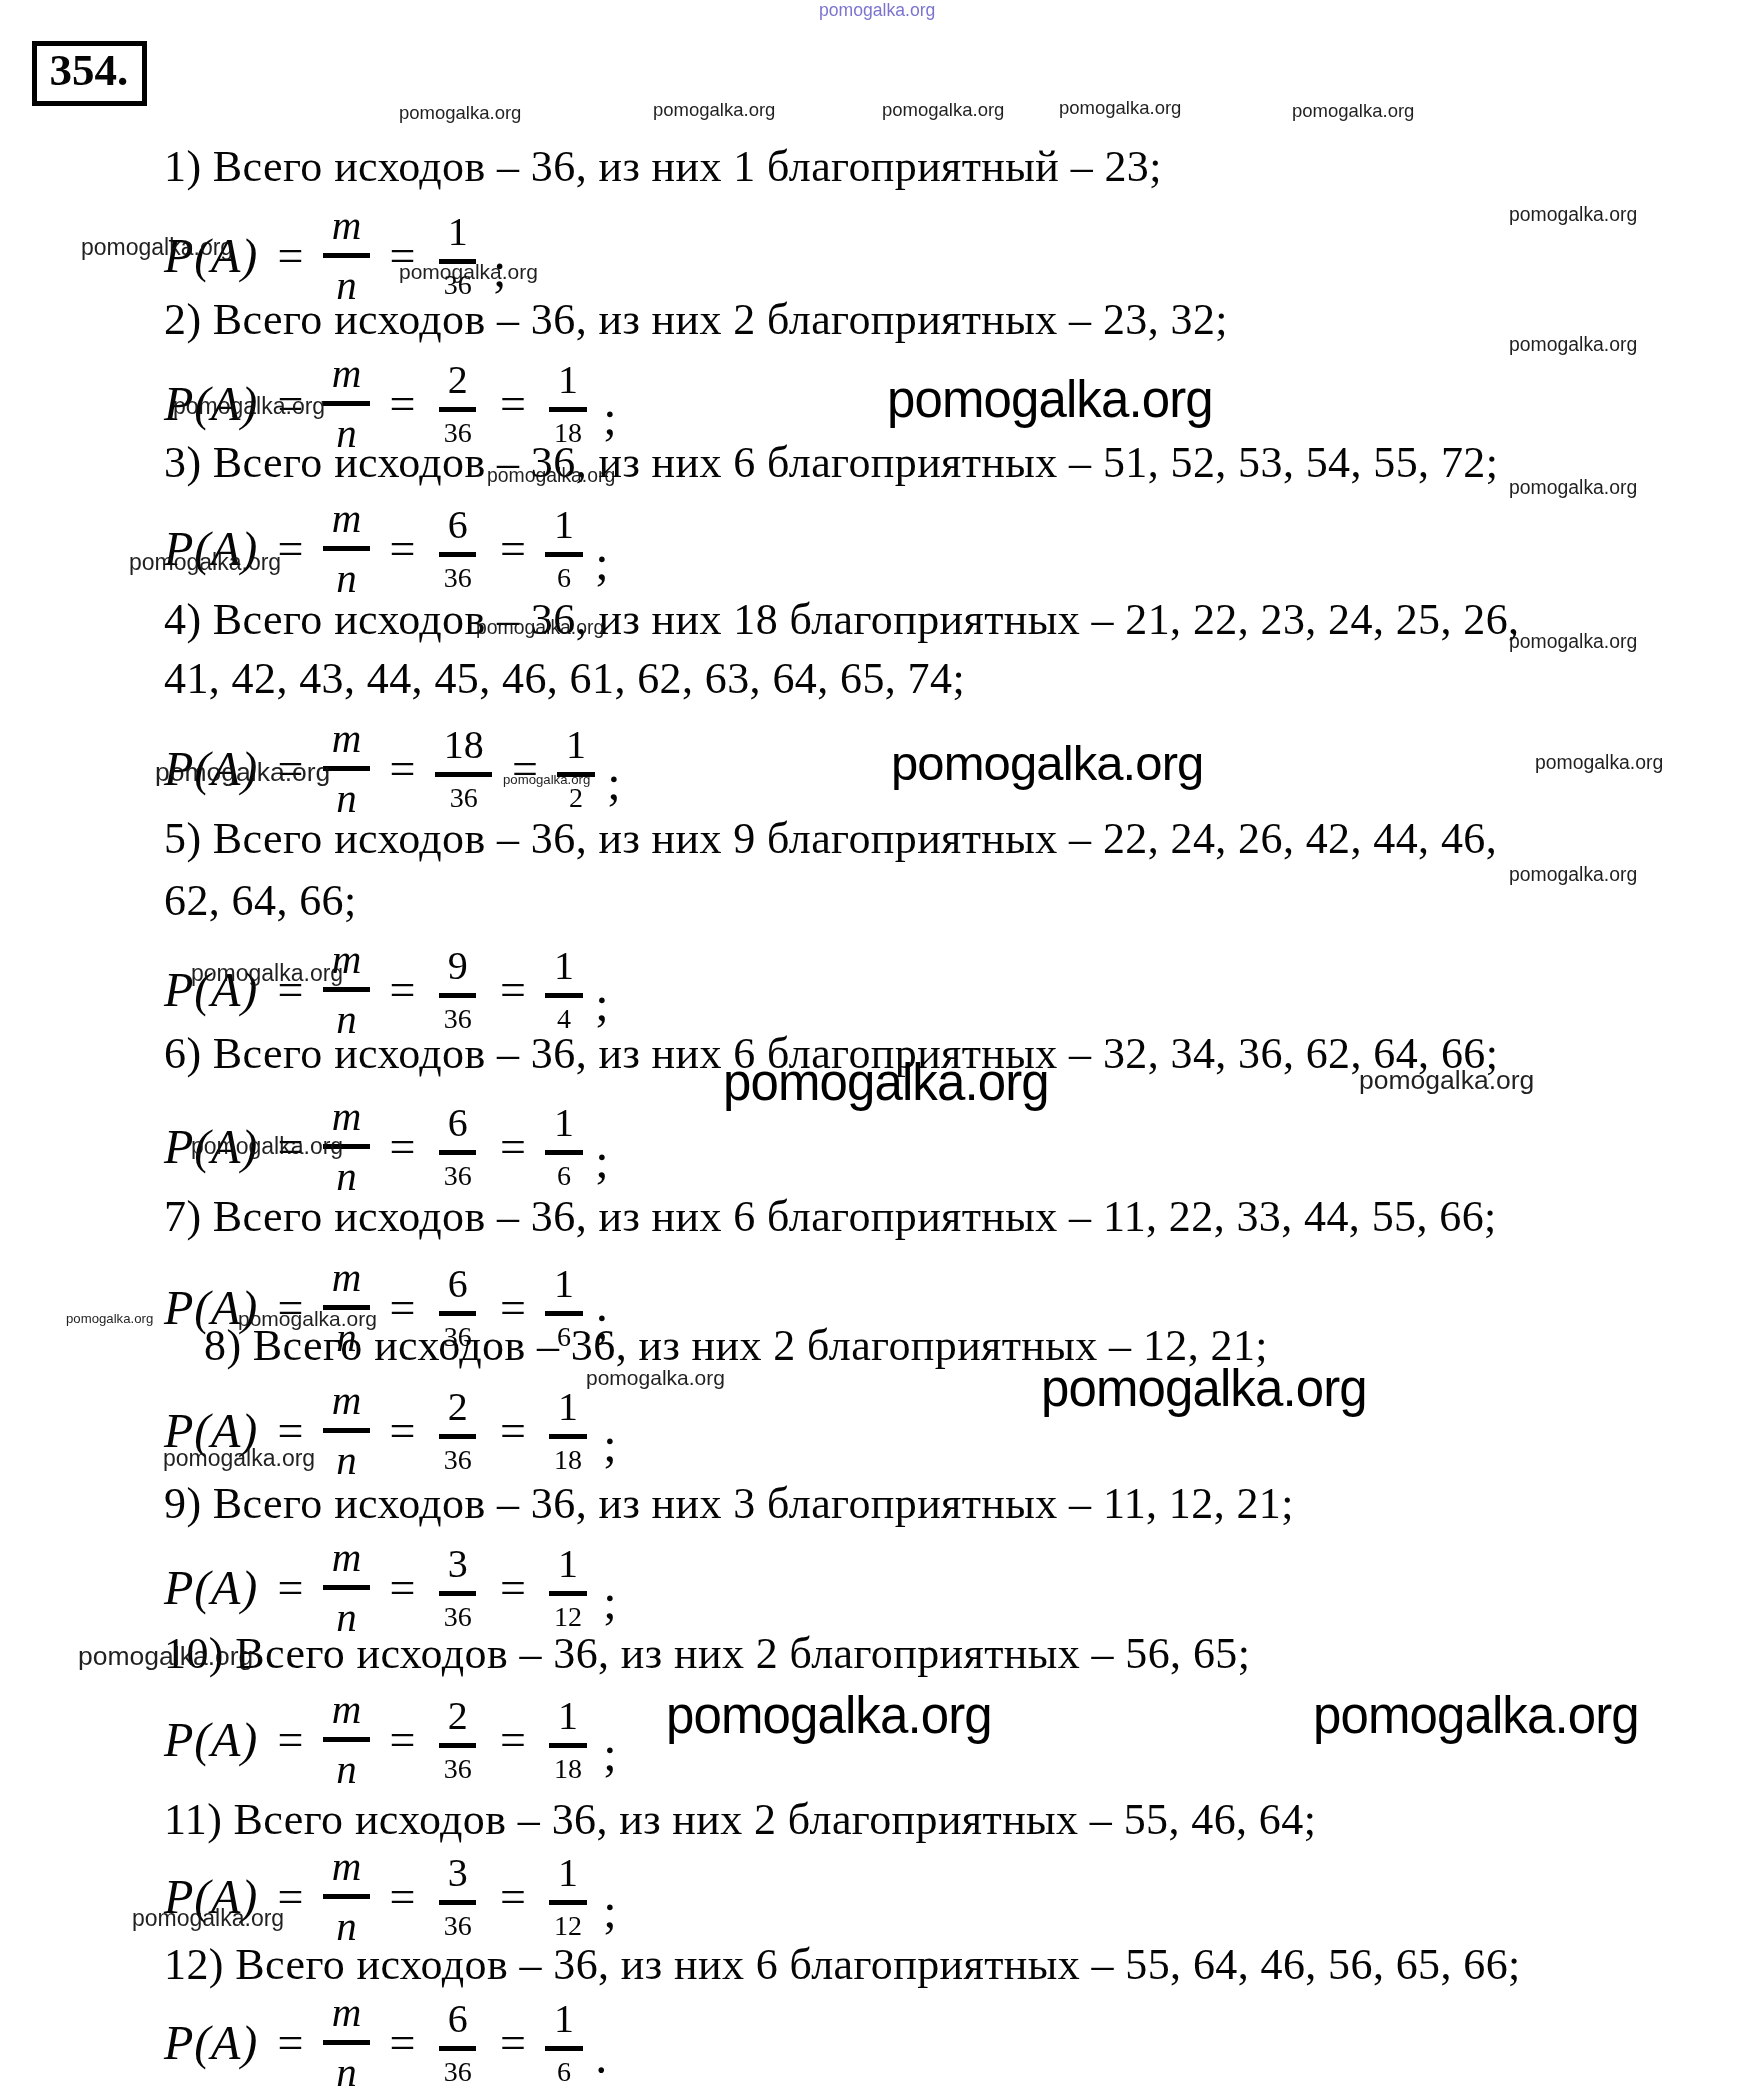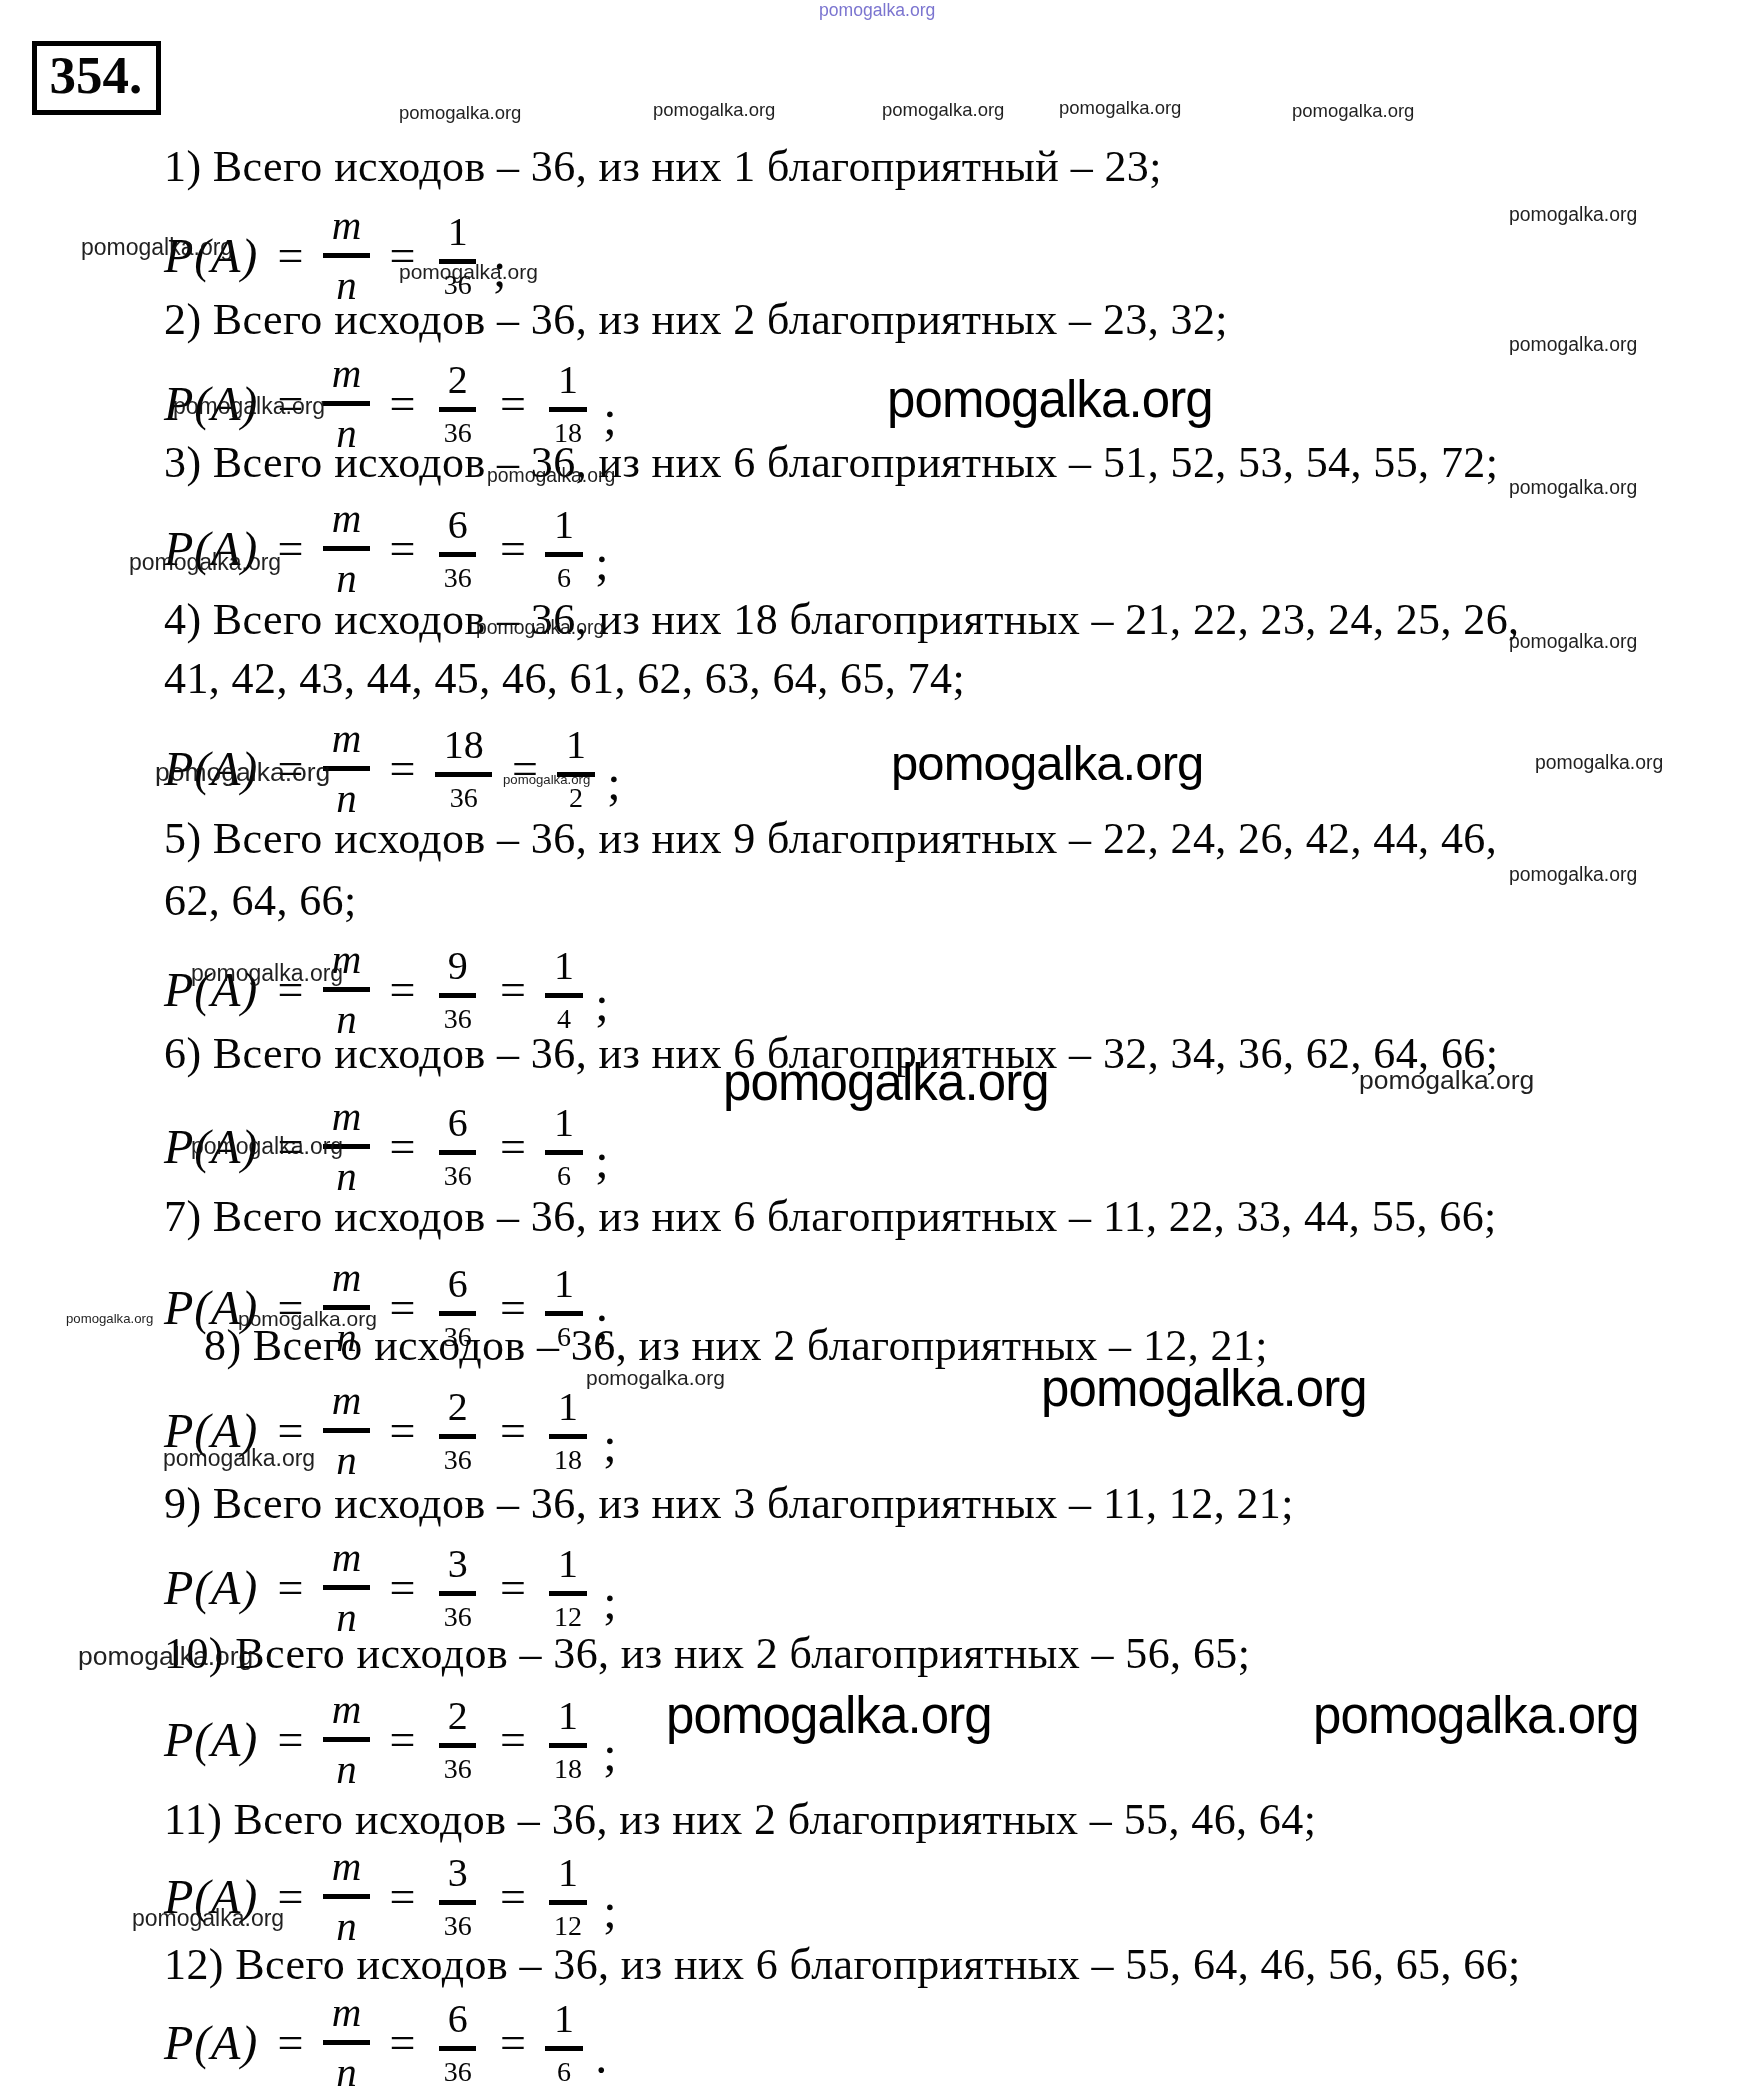--- a/index.html
+++ b/index.html
@@ -8,21 +8,21 @@
     width:1748px;height:2093px;
     background:#ffffff;
     overflow:hidden;
     font-family:"Liberation Serif",serif;
     color:#050505;
   }
   .probox{
     position:absolute;left:32px;top:41px;
     border:5.3px solid #000;
     padding:0 14px 5.3px 12.4px;
-    font-size:53px;font-weight:bold;
+    font-size:45px;font-weight:bold;
     background:#fff;
     line-height:1.1;
   }
   .row{position:absolute;white-space:nowrap;}
   .text-row{
     font-size:44px;
     letter-spacing:0.4px;
     line-height:1.1;
     text-align:right;
   }

